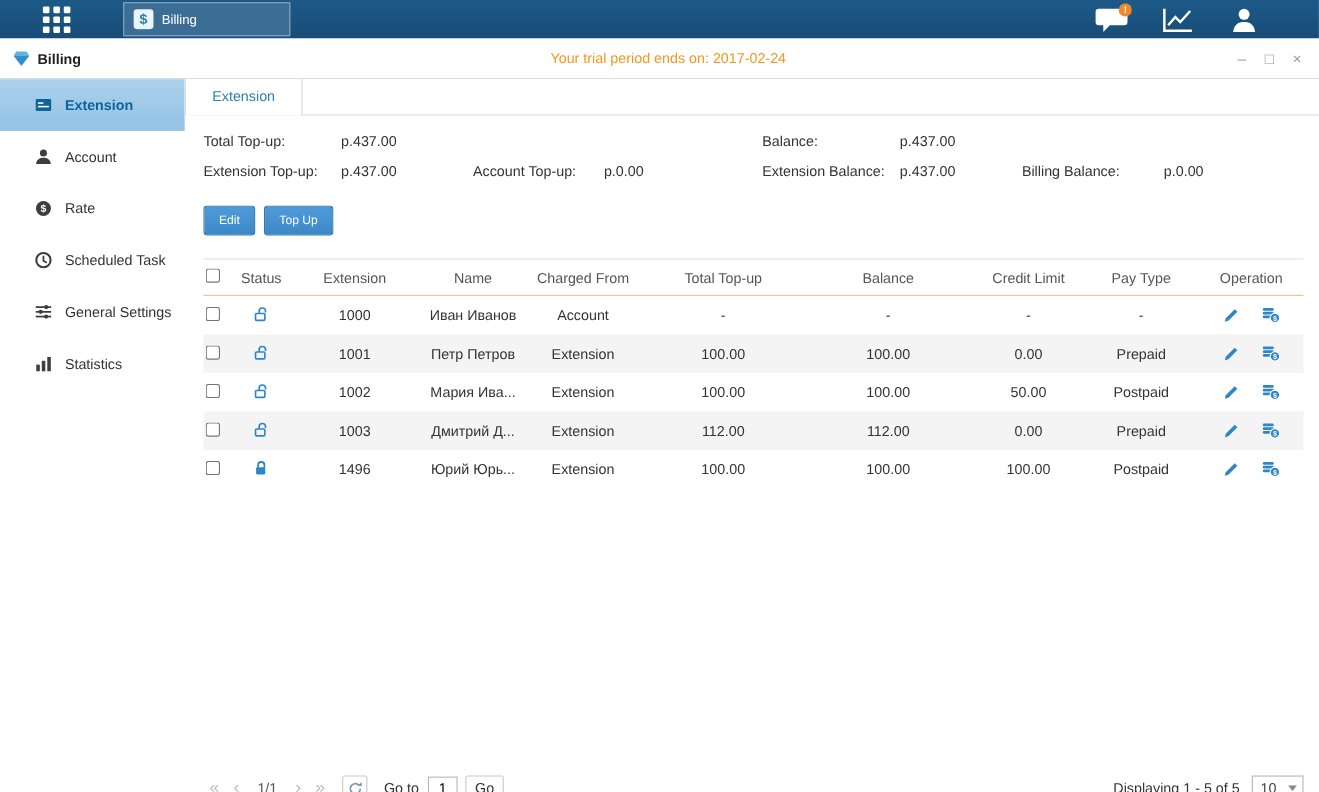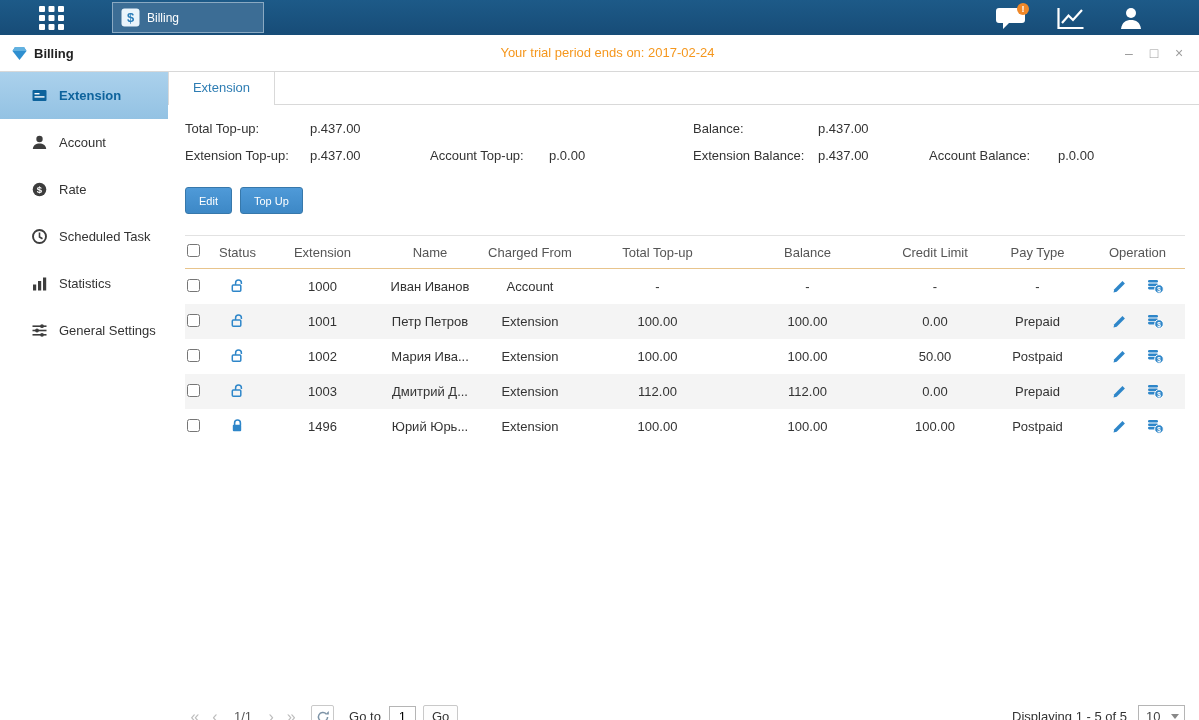--- a/index.html
+++ b/index.html
@@ -179,39 +179,39 @@
   </div>
   <div class="side-item">
     <svg width="17" height="17" viewBox="0 0 17 17">
       <circle cx="8.5" cy="8.5" r="6.5" fill="none" stroke="currentColor" stroke-width="1.9"></circle>
       <path d="M8.5 4.6 V9 l3 1.8" stroke="currentColor" stroke-width="1.6" fill="none"></path>
     </svg>
     <span>Scheduled Task</span>
   </div>
   <div class="side-item">
     <svg width="17" height="17" viewBox="0 0 17 17">
-      <rect x="2" y="9.5" width="3.2" height="6" fill="currentColor"></rect>
-      <rect x="7" y="6" width="3.2" height="9.5" fill="currentColor"></rect>
-      <rect x="12" y="2.5" width="3.2" height="13" fill="currentColor"></rect>
-    </svg>
-    <span>Statistics</span>
-  </div>
-  <div class="side-item">
-    <svg width="17" height="17" viewBox="0 0 17 17">
       <g fill="currentColor">
         <rect x="1.5" y="3.4" width="14" height="1.6"></rect>
         <rect x="1.5" y="7.7" width="14" height="1.6"></rect>
         <rect x="1.5" y="12" width="14" height="1.6"></rect>
         <circle cx="11" cy="4.2" r="1.9"></circle>
           <circle cx="6" cy="8.5" r="1.9"></circle>
           <circle cx="11" cy="12.8" r="1.9"></circle>
       </g>
     </svg>
     <span>General Settings</span>
   </div>
+  <div class="side-item">
+    <svg width="17" height="17" viewBox="0 0 17 17">
+      <rect x="2" y="9.5" width="3.2" height="6" fill="currentColor"></rect>
+      <rect x="7" y="6" width="3.2" height="9.5" fill="currentColor"></rect>
+      <rect x="12" y="2.5" width="3.2" height="13" fill="currentColor"></rect>
+    </svg>
+    <span>Statistics</span>
+  </div>
 </div>
 
 <div class="main">
   <div class="tabbar">
     <div class="tabbar-line"></div>
     <div class="tab-active">Extension</div>
   </div>
 
   <div class="content">
 
@@ -225,21 +225,21 @@
       <div class="c1 r2">
         <span class="sum-label">Extension Top-up:</span><span class="sum-value">p.437.00</span>
       </div>
       <div class="c2 r2">
         <span class="sum-label" style="width:119px">Account Top-up:</span><span class="sum-value">p.0.00</span>
       </div>
       <div class="c3 r2">
         <span class="sum-label">Extension Balance:</span><span class="sum-value">p.437.00</span>
       </div>
       <div class="c4 r2">
-        <span class="sum-label" style="width:129px">Account Balance:</span><span class="sum-value">p.0.00</span>
+        <span class="sum-label" style="width:129px">Billing Balance:</span><span class="sum-value">p.0.00</span>
       </div>
     </div>
 
     <div class="btn-row">
       <div class="btn">Edit</div>
       <div class="btn">Top Up</div>
     </div>
 
     <div class="table">
       <div class="trow thead">

